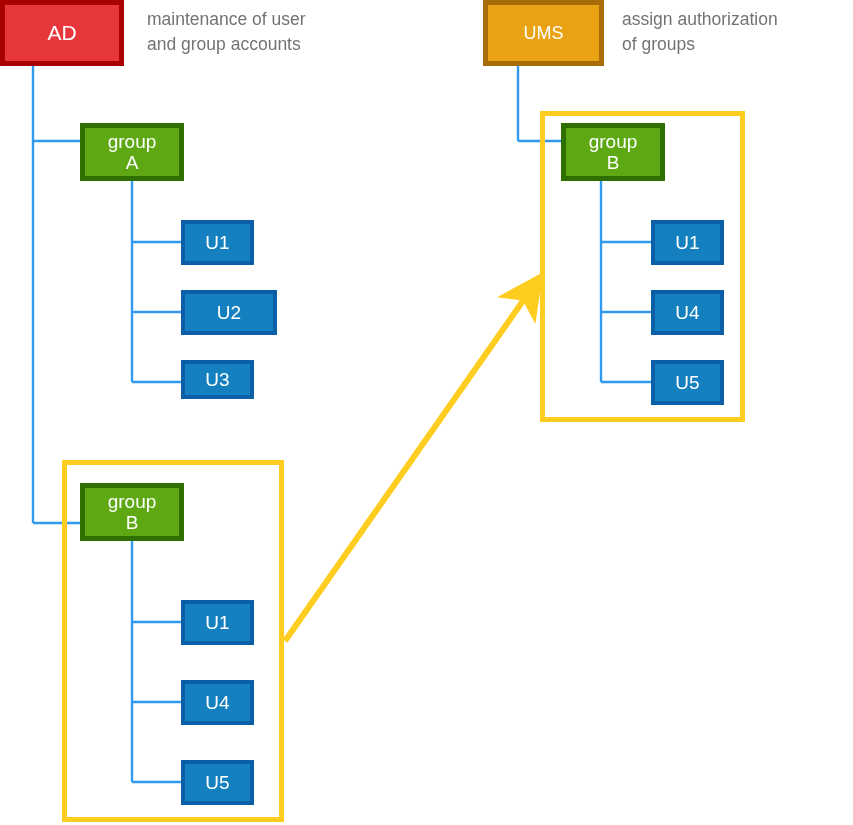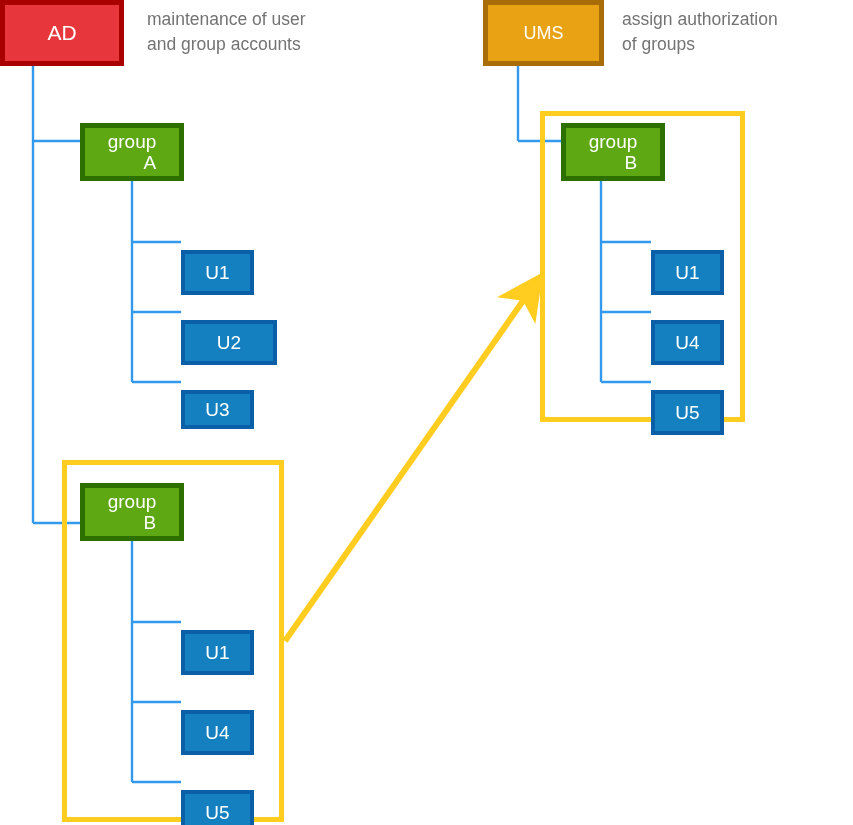--- a/index.html
+++ b/index.html
@@ -27,21 +27,21 @@
     pointer-events: none;
   }
 
   
   .node {
     position: absolute;
     box-sizing: border-box;
     display: flex;
     align-items: center;
     justify-content: center;
-    text-align: right;
+    text-align: center;
     color: #ffffff;
     line-height: 1.12;
     white-space: pre-line;
     z-index: 3;
   }
   .node-ad {
     background: #E8373C;
     border: 5px solid #A90000;
     font-size: 21px;
   }
@@ -52,21 +52,20 @@
   }
   .node-group {
     background: #5EA814;
     border: 5px solid #2D7000;
     font-size: 19px;
   }
   .node-user {
     background: #1480BF;
     border: 4px solid #0A5FA6;
     font-size: 19px;
-    margin-top: 30px;
   }
 
   
   .container-box {
     position: absolute;
     box-sizing: border-box;
     border: 5px solid #FFCC20;
     background: transparent;
     z-index: 1;
   }

